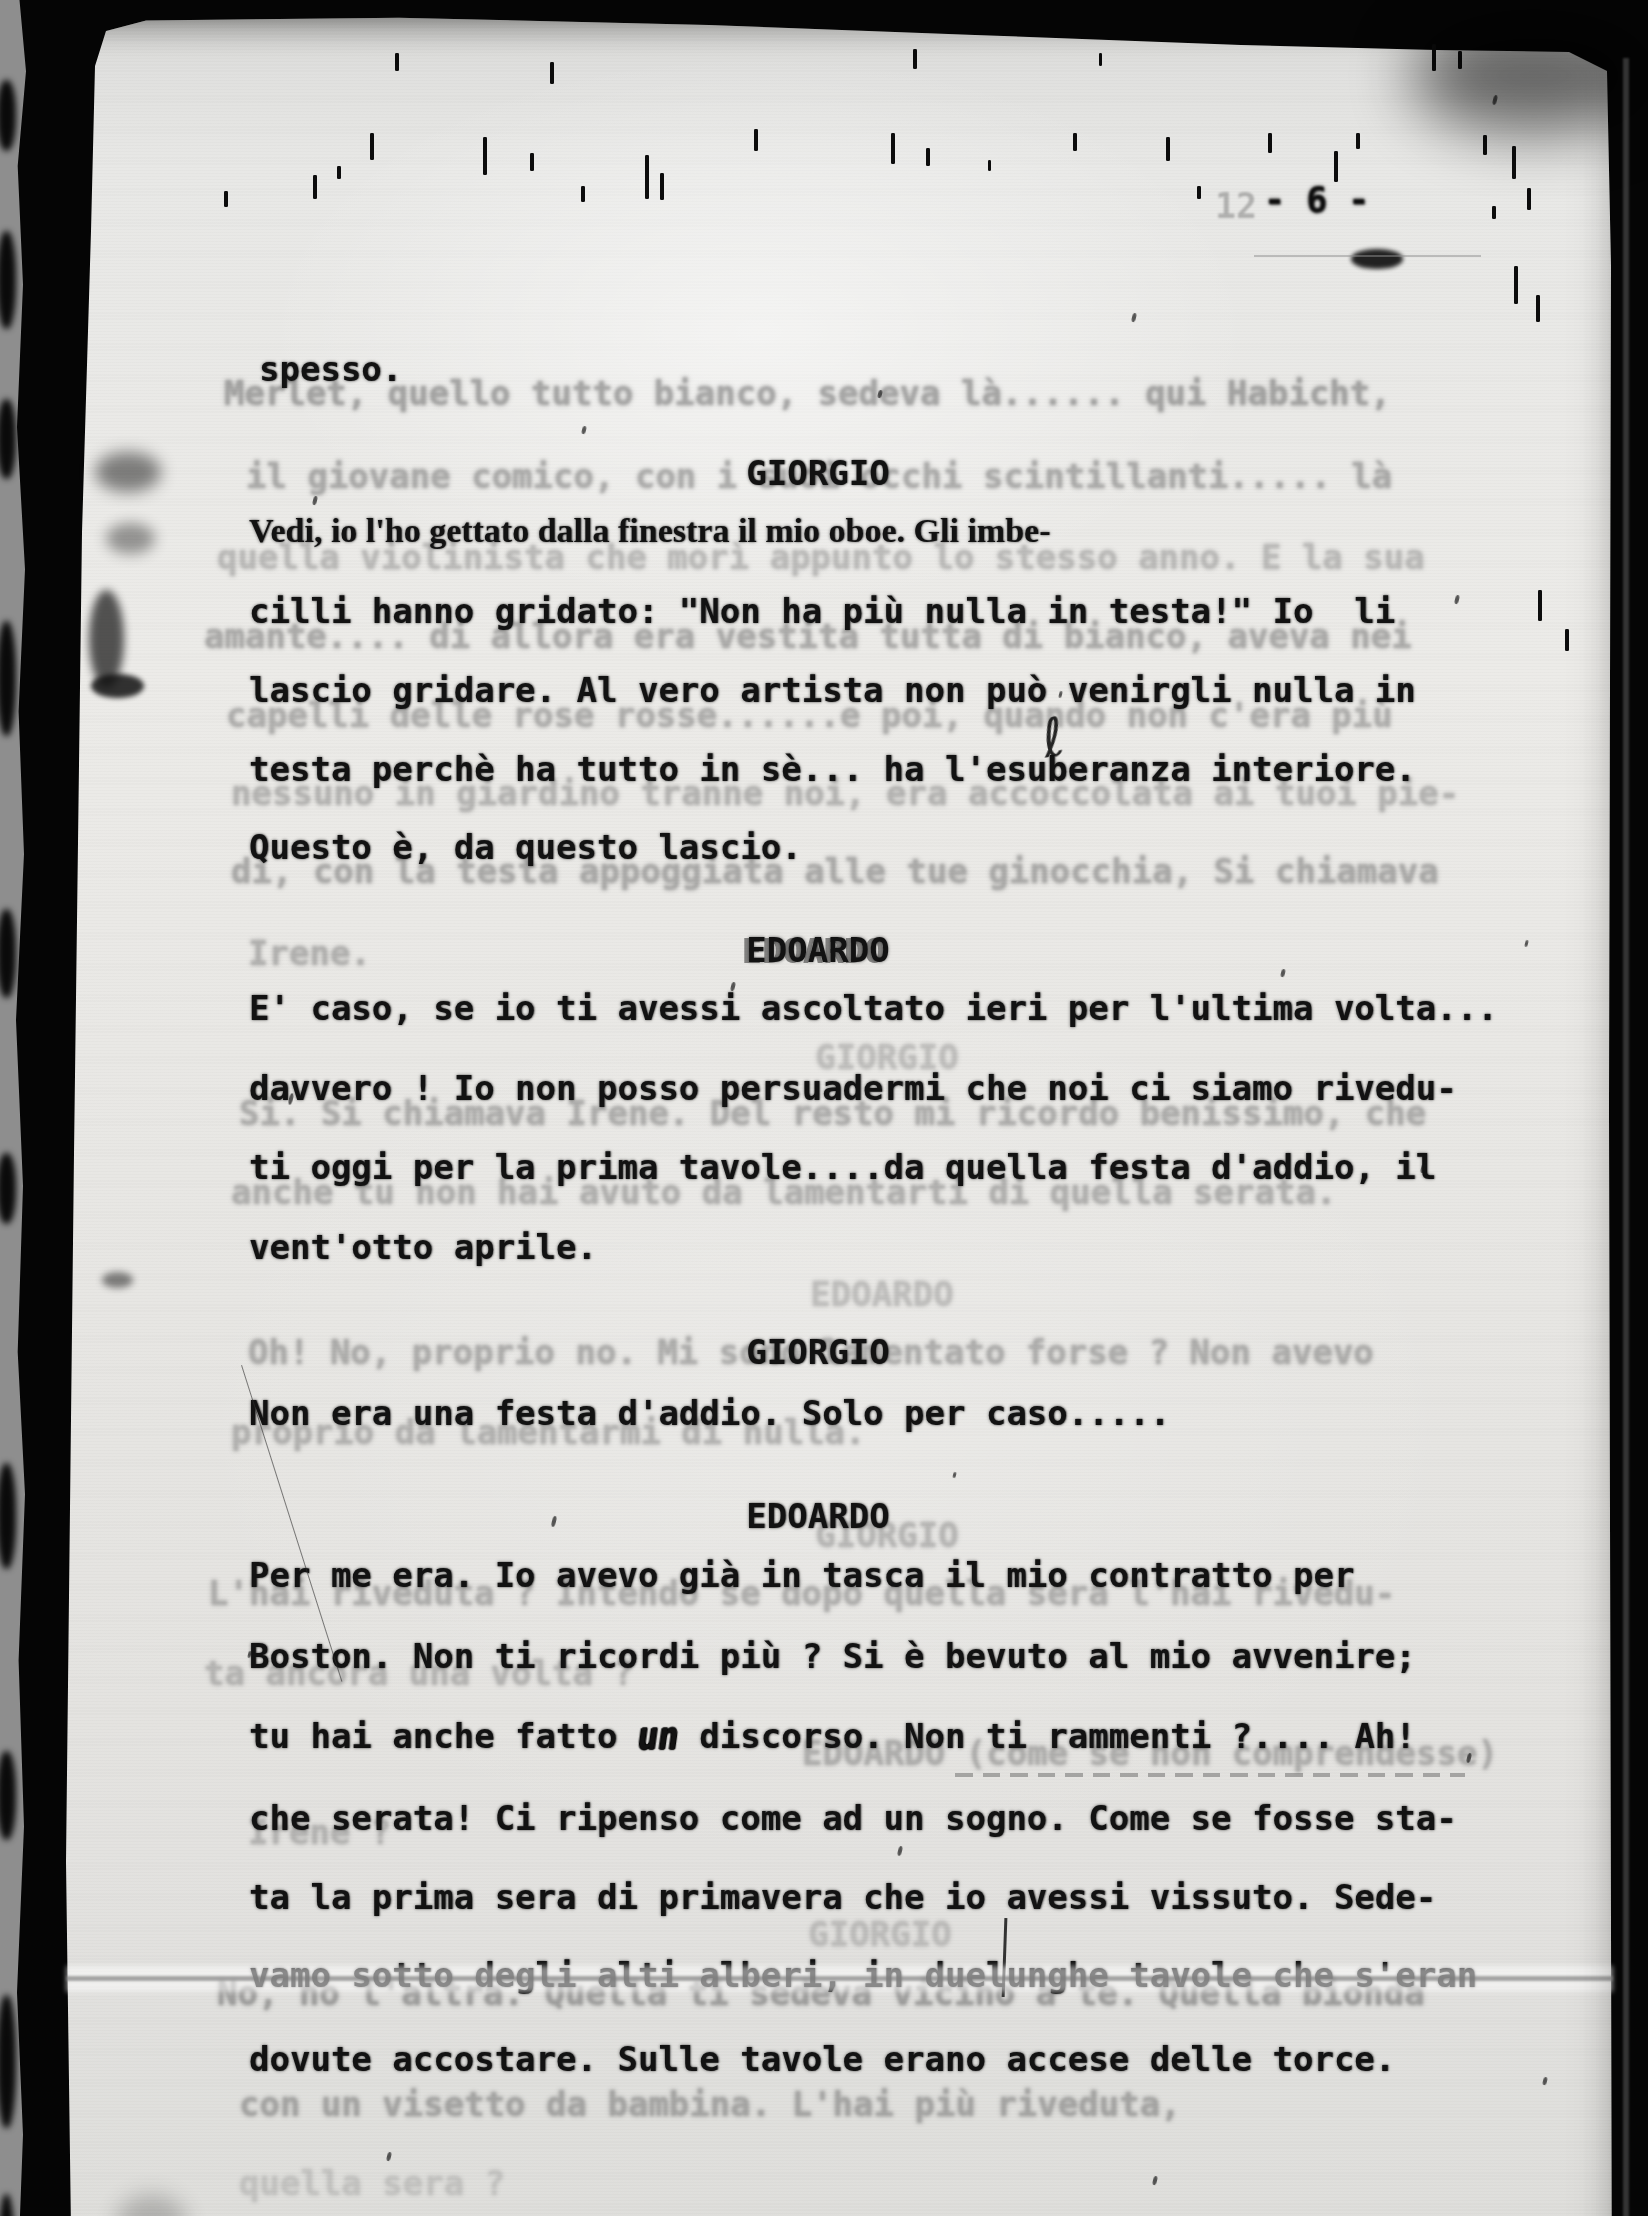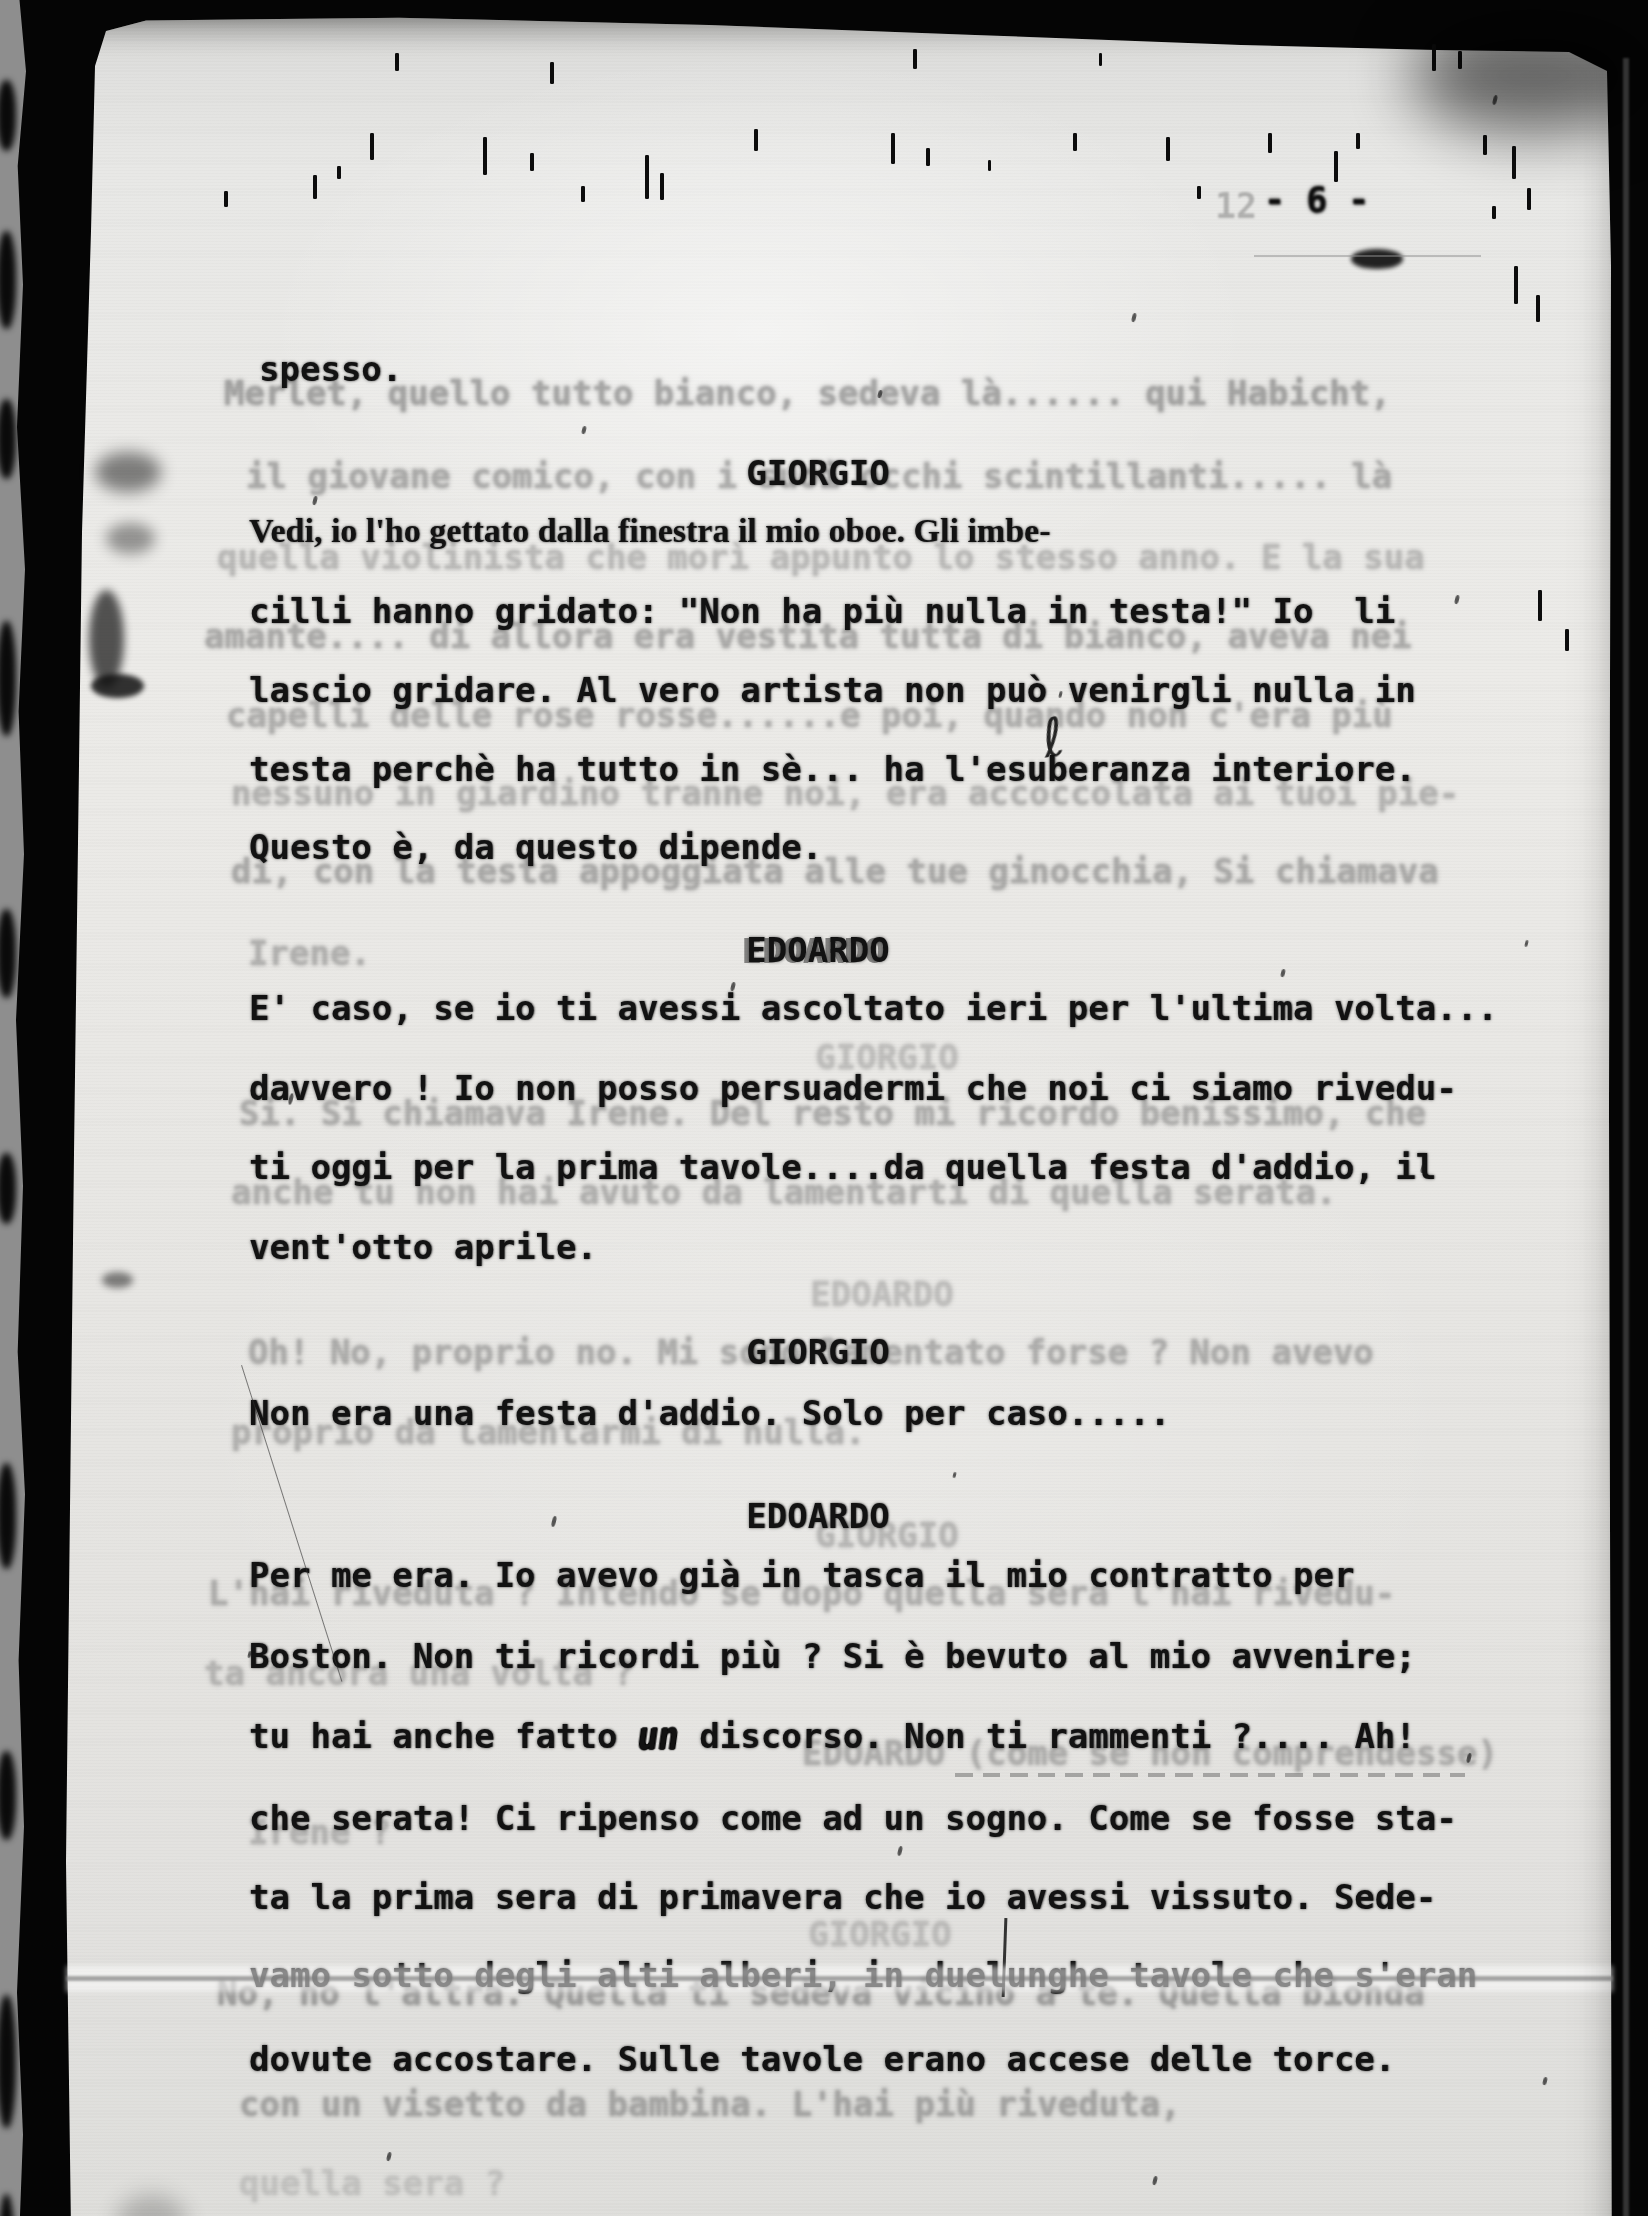--- a/index.html
+++ b/index.html
@@ -87,21 +87,21 @@
       <div class="tline" style="left: 239px; top: 2084px; opacity: 0.45;">con un visetto da bambina. L'hai più riveduta,</div>
       <div class="tline" style="left: 239px; top: 2163px; opacity: 0.22;">quella sera ?</div>
     </div>
   <div id="dark-layer">
       <div class="tline" style="left: 249px; top: 349px; margin-left: 10px;">spesso.</div>
       <div class="tline center" style="left: 818px; top: 431px;">GIORGIO</div>
       <div class="tline" style="left: 249px; top: 511px; font-family: Liberation Serif, serif;">Vedi, io l'ho gettato dalla finestra il mio oboe. Gli imbe-</div>
       <div class="tline" style="left: 249px; top: 591px;">cilli hanno gridato: "Non ha più nulla in testa!" Io  li</div>
       <div class="tline" style="left: 249px; top: 670px;">lascio gridare. Al vero artista non può venirgli nulla in</div>
       <div class="tline" style="left: 249px; top: 749px;">testa perchè ha tutto in sè... ha l'esuberanza interiore.</div>
-      <div class="tline" style="left: 249px; top: 827px;">Questo è, da questo dipende.</div>
+      <div class="tline" style="left: 249px; top: 827px;">Questo è, da questo lascio.</div>
       <div class="tline center dbl" style="left: 818px; top: 908px;">EDOARDO</div>
       <div class="tline" style="left: 249px; top: 988px;">E' caso, se io ti avessi ascoltato ieri per l'ultima volta...</div>
       <div class="tline" style="left: 249px; top: 1068px;">davvero ! Io non posso persuadermi che noi ci siamo rivedu-</div>
       <div class="tline" style="left: 249px; top: 1147px;">ti oggi per la prima tavole....da quella festa d'addio, il</div>
       <div class="tline" style="left: 249px; top: 1227px;">vent'otto aprile.</div>
       <div class="tline center" style="left: 818px; top: 1310px;">GIORGIO</div>
       <div class="tline" style="left: 249px; top: 1393px;">Non era una festa d'addio. Solo per caso.....</div>
       <div class="tline center" style="left: 818px; top: 1474px;">EDOARDO</div>
       <div class="tline" style="left: 249px; top: 1555px;">Per me era. Io avevo già in tasca il mio contratto per</div>
       <div class="tline" style="left: 249px; top: 1636px;">Boston. Non ti ricordi più ? Si è bevuto al mio avvenire;</div>

